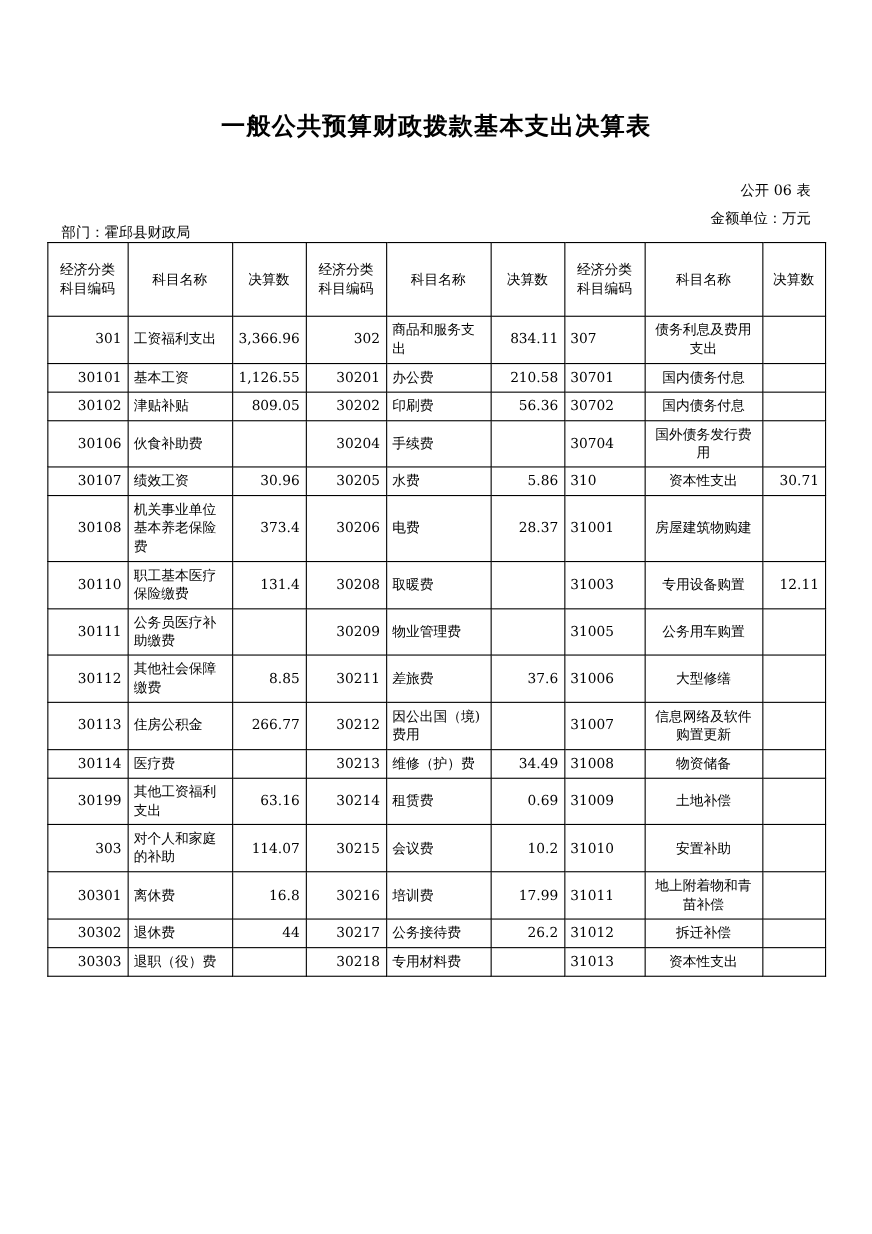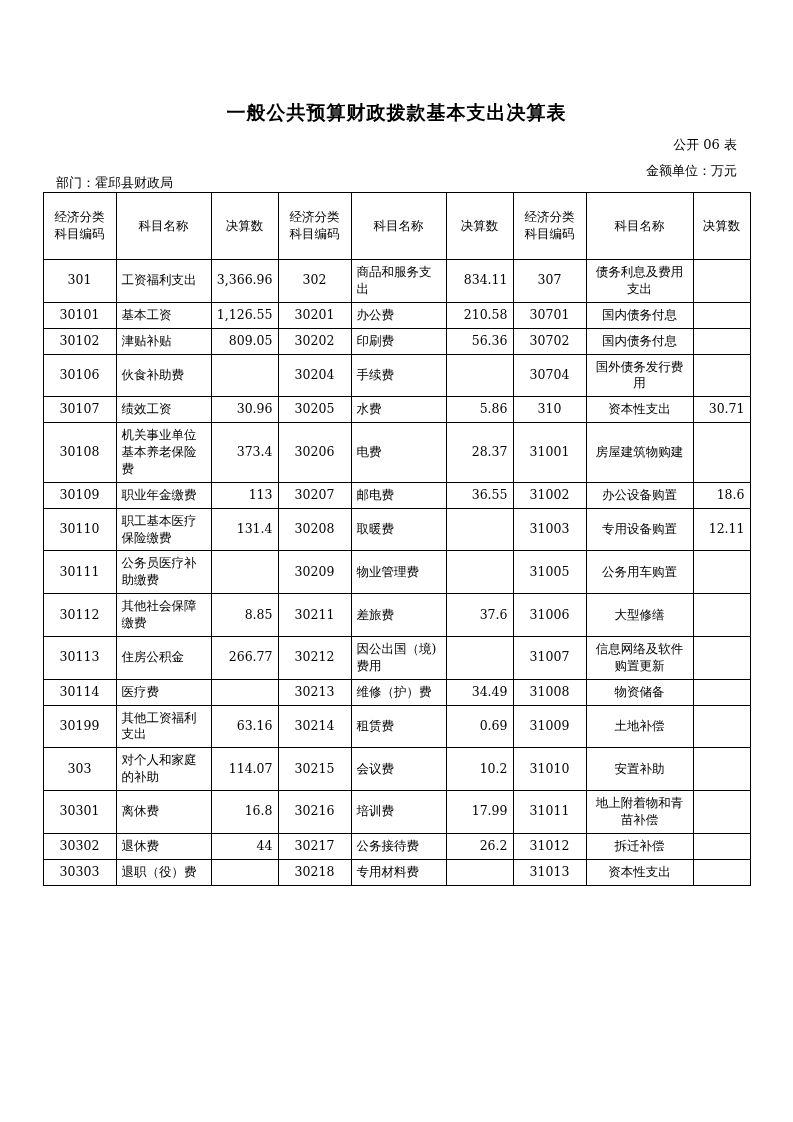--- a/index.html
+++ b/index.html
@@ -17,21 +17,21 @@
   }
   .page {
     width: 793px;
     height: 1122px;
     box-sizing: border-box;
     padding: 0;
     position: relative;
   }
   .doc-title {
     text-align: center;
-    font-size: 19px;
+    font-size: 22px;
     font-weight: bold;
     letter-spacing: 1px;
     margin-top: 100px;
     font-family: "DejaVu Serif", "Liberation Serif", serif;
   }
   .meta-row {
     position: relative;
     height: 20px;
     margin: 0 56px;
   }
@@ -41,21 +41,21 @@
     top: 0;
     font-size: 13px;
   }
   .meta-left {
     position: absolute;
     left: 0;
     top: 12px;
     font-size: 13px;
   }
   .meta-pub {
-    margin-top: 10px;
+    margin-top: 34px;
     text-decoration: underline;
   }
   .meta-dept {
     margin-top: 6px;
     height: 22px;
   }
   table.budget {
     border-collapse: collapse;
     margin: 8px auto 0 auto;
     width: 680px;
@@ -68,24 +68,24 @@
     vertical-align: middle;
     line-height: 1.35;
     font-family: "DejaVu Serif", "Liberation Serif", serif;
     word-break: break-all;
   }
   table.budget thead td {
     text-align: center;
     height: 58px;
     font-weight: normal;
   }
-  .c-code { width: 62px; text-align: center; }
+  .c-code { width: 62px; text-align: right; }
   .c-name { width: 84px; text-align: left; }
   .c-num  { width: 56px; text-align: left; }
-  .c-code3 { width: 62px; text-align: center; }
+  .c-code3 { width: 62px; text-align: left; }
   .c-name3 { width: 96px; text-align: center; }
   .c-num3  { width: 46px; text-align: left; }
   .hdr-code { width: 62px; margin-left: 46px; }
   .num-cell { text-align: right; }
 </style>
 </head>
 <body>
 
 <div class="page">
 
@@ -175,31 +175,20 @@
         <td class="c-name">机关事业单位基本养老保险费</td>
         <td class="c-num num-cell">373.4</td>
         <td class="c-code">30206</td>
         <td class="c-name">电费</td>
         <td class="c-num num-cell">28.37</td>
         <td class="c-code3">31001</td>
         <td class="c-name3">房屋建筑物购建</td>
         <td class="c-num3 num-cell"></td>
       </tr>
       <tr>
-        <td class="c-code">30109</td>
-        <td class="c-name">职业年金缴费</td>
-        <td class="c-num num-cell">113</td>
-        <td class="c-code">30207</td>
-        <td class="c-name">邮电费</td>
-        <td class="c-num num-cell">36.55</td>
-        <td class="c-code3">31002</td>
-        <td class="c-name3">办公设备购置</td>
-        <td class="c-num3 num-cell">18.6</td>
-      </tr>
-      <tr>
         <td class="c-code">30110</td>
         <td class="c-name">职工基本医疗保险缴费</td>
         <td class="c-num num-cell">131.4</td>
         <td class="c-code">30208</td>
         <td class="c-name">取暖费</td>
         <td class="c-num num-cell"></td>
         <td class="c-code3">31003</td>
         <td class="c-name3">专用设备购置</td>
         <td class="c-num3 num-cell">12.11</td>
       </tr>

